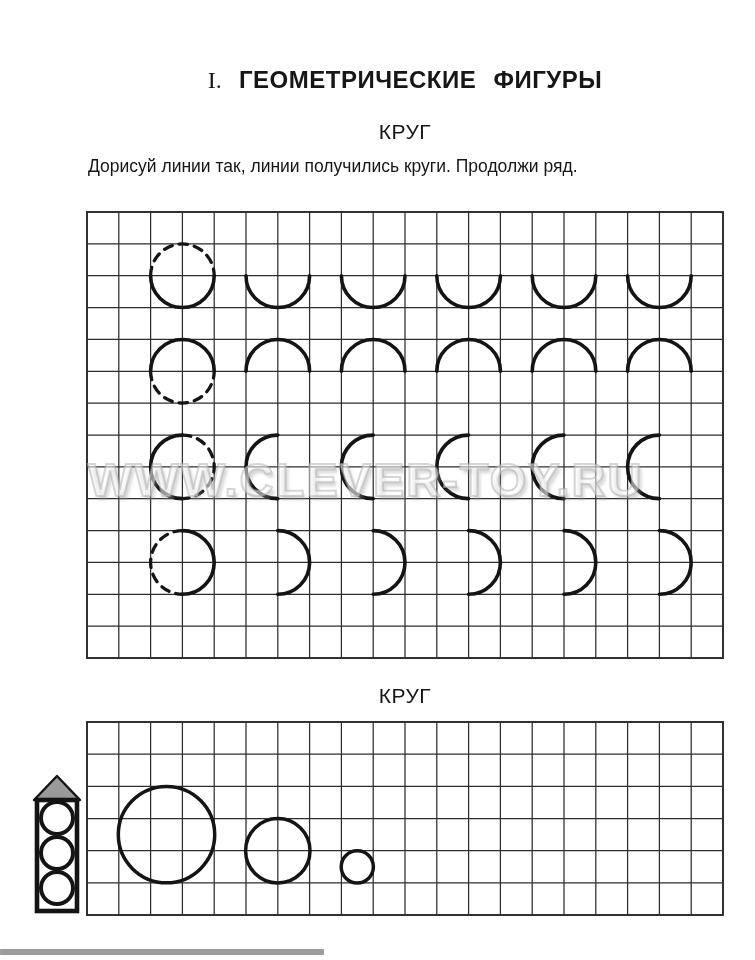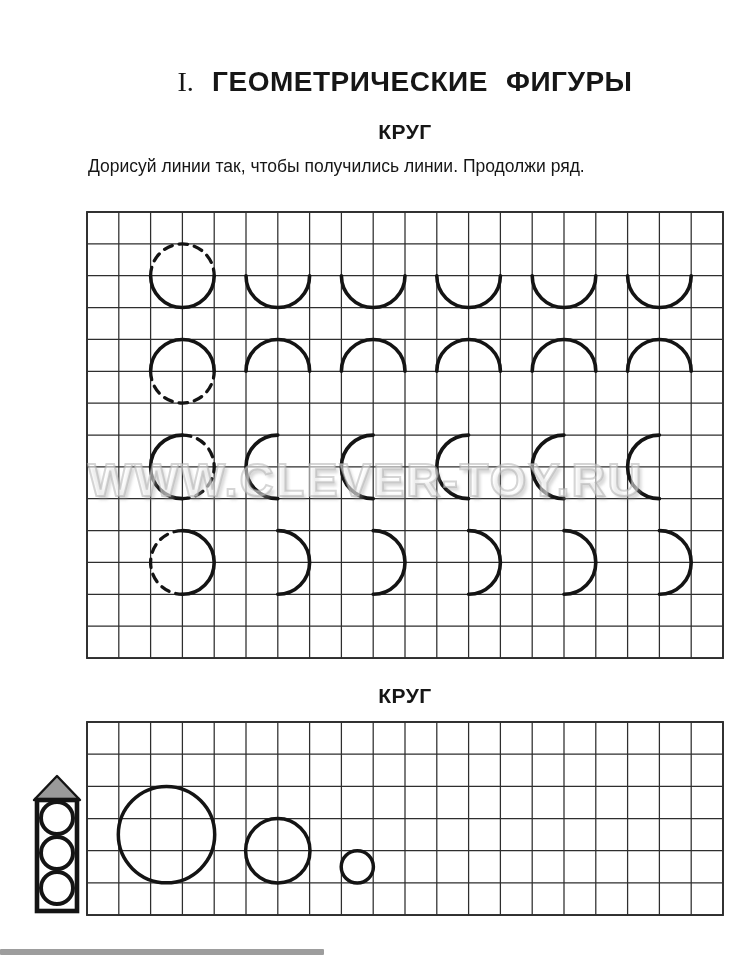--- a/index.html
+++ b/index.html
@@ -2,23 +2,23 @@
 <html><head>
 <meta charset="utf-8">
 <style>
   html,body{margin:0;padding:0;}
   body{
     width:755px;height:960px;position:relative;overflow:hidden;
     background:#ffffff;font-family:"Liberation Sans",sans-serif;color:#161616;
   }
   .abs{position:absolute;}
   .center-band{left:87px;width:636px;text-align:center;}
-  .page-title{top:66px;font-size:28px;font-weight:bold;letter-spacing:.5px;word-spacing:10px;}
+  .page-title{top:66px;font-size:24px;font-weight:bold;letter-spacing:.5px;word-spacing:10px;}
   .page-title .numeral{font-family:"Liberation Serif",serif;font-weight:normal;letter-spacing:0;}
-  .section-heading{font-size:21px;font-weight:bold;letter-spacing:.5px;}
+  .section-heading{font-size:21px;font-weight:normal;letter-spacing:.5px;}
   .heading-1{top:120px;}
   .heading-2{top:684px;}
   .instruction{left:88px;top:156px;font-size:17.5px;white-space:nowrap;}
   .instruction b{font-weight:normal;}
   svg.layer{position:absolute;overflow:visible;}
   .watermark{
     left:88px;top:452px;z-index:5;white-space:nowrap;
     font-weight:bold;font-size:47px;letter-spacing:2px;
     color:rgba(255,255,255,0.50);
     -webkit-text-stroke:2px rgba(178,178,178,0.55);
@@ -30,21 +30,21 @@
 <body>
 
 <div class="abs center-band page-title">
   <span class="numeral">I.</span>
   <span>ГЕОМЕТРИЧЕСКИЕ ФИГУРЫ</span>
 </div>
 
 <div class="abs center-band section-heading heading-1">КРУГ</div>
 
 <div class="abs instruction">
-  <span>Дорисуй линии так, чтобы получились линии. </span><b>Продолжи ряд.</b>
+  <span>Дорисуй линии так, линии получились круги. </span><b>Продолжи ряд.</b>
 </div>
 
 <svg id="grid1-svg" class="layer" viewBox="-3 -3 642 452.03999999999996" style="left: 84px; top: 209px; width: 642px; height: 452.04px;">
     <path d="M0.00 0V446.04M31.80 0V446.04M63.60 0V446.04M95.40 0V446.04M127.20 0V446.04M159.00 0V446.04M190.80 0V446.04M222.60 0V446.04M254.40 0V446.04M286.20 0V446.04M318.00 0V446.04M349.80 0V446.04M381.60 0V446.04M413.40 0V446.04M445.20 0V446.04M477.00 0V446.04M508.80 0V446.04M540.60 0V446.04M572.40 0V446.04M604.20 0V446.04M636.00 0V446.04M0 0.00H636.00M0 31.86H636.00M0 63.72H636.00M0 95.58H636.00M0 127.44H636.00M0 159.30H636.00M0 191.16H636.00M0 223.02H636.00M0 254.88H636.00M0 286.74H636.00M0 318.60H636.00M0 350.46H636.00M0 382.32H636.00M0 414.18H636.00M0 446.04H636.00" stroke="#2e2e2e" stroke-width="1.25" fill="none"></path>
     <rect x="0" y="0" width="636" height="446.03999999999996" stroke="#2e2e2e" stroke-width="1.9" fill="none"></rect>
     <path d="M63.60000000000001 63.72A31.8 31.8 0 0 0 127.2 63.72" stroke="#141414" stroke-width="3.6" fill="none" stroke-linecap="round"></path>
     <path d="M63.60000000000001 63.72A31.8 31.8 0 0 1 127.2 63.72" stroke="#141414" stroke-width="3.3" fill="none" stroke-linecap="round" stroke-dasharray="8.5 7"></path>
     <path d="M159 63.72A31.8 31.8 0 0 0 222.60000000000002 63.72" stroke="#141414" stroke-width="3.6" fill="none" stroke-linecap="round"></path>
     <path d="M254.39999999999998 63.72A31.8 31.8 0 0 0 318 63.72" stroke="#141414" stroke-width="3.6" fill="none" stroke-linecap="round"></path>
     <path d="M349.8 63.72A31.8 31.8 0 0 0 413.40000000000003 63.72" stroke="#141414" stroke-width="3.6" fill="none" stroke-linecap="round"></path>

